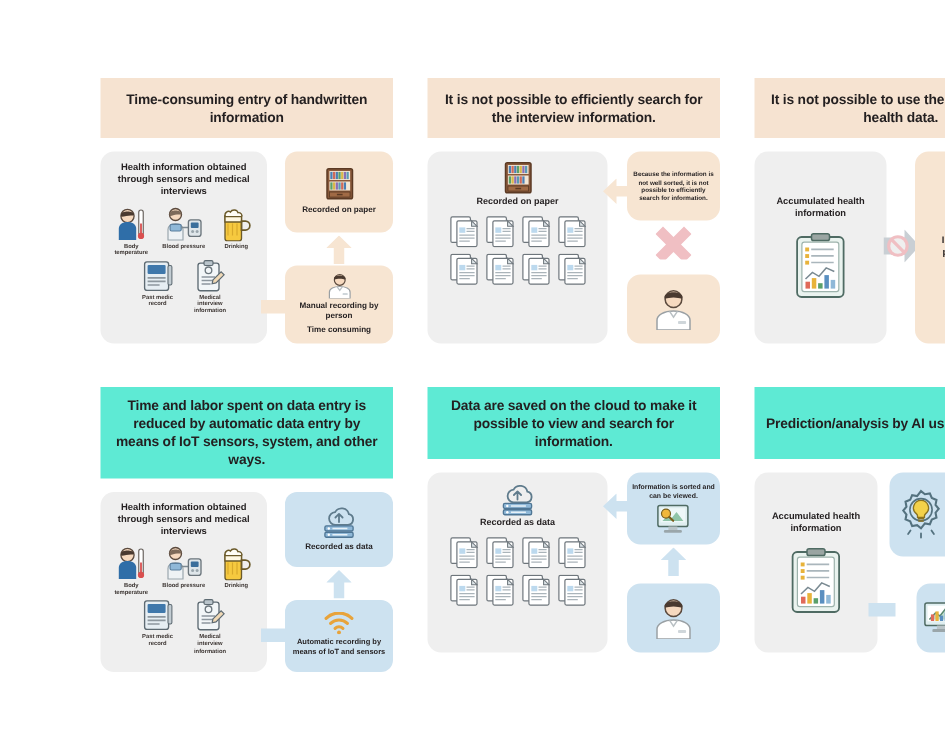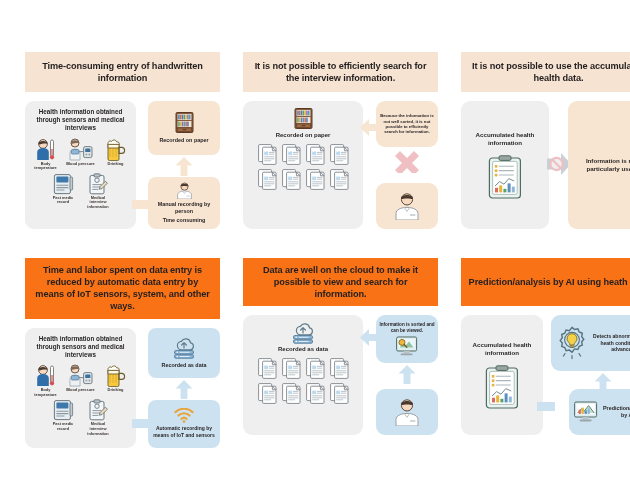--- a/index.html
+++ b/index.html
@@ -1,35 +1,35 @@
 <!DOCTYPE html>
 <html><head>
 <meta charset="utf-8">
 <style>
   * { box-sizing: border-box; margin:0; padding:0; }
   html,body { width:630px; height:497px; background:#ffffff; overflow:hidden; }
   body { font-family:"Liberation Sans", sans-serif; color:#231f20; }
 
   .page { position:relative; width:630px; height:497px; background:#fff; }
 
-  .row { position:absolute; left:0; width:630px; height:190px; display:flex; }
+  .row { position:absolute; left:0; width:630px; height:190px; display:flex;padding-left:42px; }
   .row.top { top:52px; }
   .row.bottom { top:258px; }
 
   .col { position:relative; width:195px; margin-left:23px; }
   .col:first-child { margin-left:25px; }
 
   
   .hdr {
     width:195px; min-height:40px; display:flex; align-items:center; justify-content:center;
     text-align:center; font-weight:bold; font-size:9.2px; line-height:1.32;
     padding:6px 7px; letter-spacing:-0.1px;
   }
   .row.top .hdr { background:#f6e3d1; }
-  .row.bottom .hdr { background:#f97316; }
+  .row.bottom .hdr { background:#5eead4; }
   .hdr.tall { min-height:48px; }
 
   .body { position:relative; width:195px; height:128px; margin-top:9px; }
 
   
   .card { position:absolute; border-radius:9px; }
   .grey { background:#efefef; }
   .peach { background:#f7e5d2; }
   .blue { background:#cde2f0; }
 
@@ -503,21 +503,21 @@
                   <circle cx="10" cy="13.6" r="1.3" fill="#e8a33a"></circle>
                 </svg>
             </span>
             <span class="boxtxt" style="margin-top:2px; font-size:5px;">Automatic recording by means of IoT and sensors</span>
           </div>
         </div>
       </div>
     </div>
 
     <div class="col">
-      <div class="hdr tall">Data are well on the cloud to make it possible to view and search for information.</div>
+      <div class="hdr tall">Data are saved on the cloud to make it possible to view and search for information.</div>
       <div class="body" style="height:120px;">
 
         <div class="card grey docwrap" style="height:120px;">
           <div class="shelf">
             <svg width="24" height="23" viewBox="0 0 24 23">
                 <path d="M5.4 9.6a4.2 4.2 0 0 1 4-4.2 5 5 0 0 1 9.2 1.4 3.6 3.6 0 0 1-.6 7.1H9.4a4.2 4.2 0 0 1-4-4.3z" fill="none" stroke="#5f7b8c" stroke-width="1.2"></path>
                 <path d="M12 12V6.6M12 6.6L9.6 9M12 6.6L14.4 9" stroke="#5f7b8c" stroke-width="1.2" fill="none" stroke-linecap="round"></path>
                 <rect x="2.6" y="14.6" width="18.8" height="3.4" rx="1" fill="#8fb8d8" stroke="#4f7695" stroke-width="0.9"></rect>
                 <rect x="2.6" y="18.8" width="18.8" height="3.4" rx="1" fill="#8fb8d8" stroke="#4f7695" stroke-width="0.9"></rect>
                 <circle cx="5.2" cy="16.3" r="0.8" fill="#fff"></circle>

